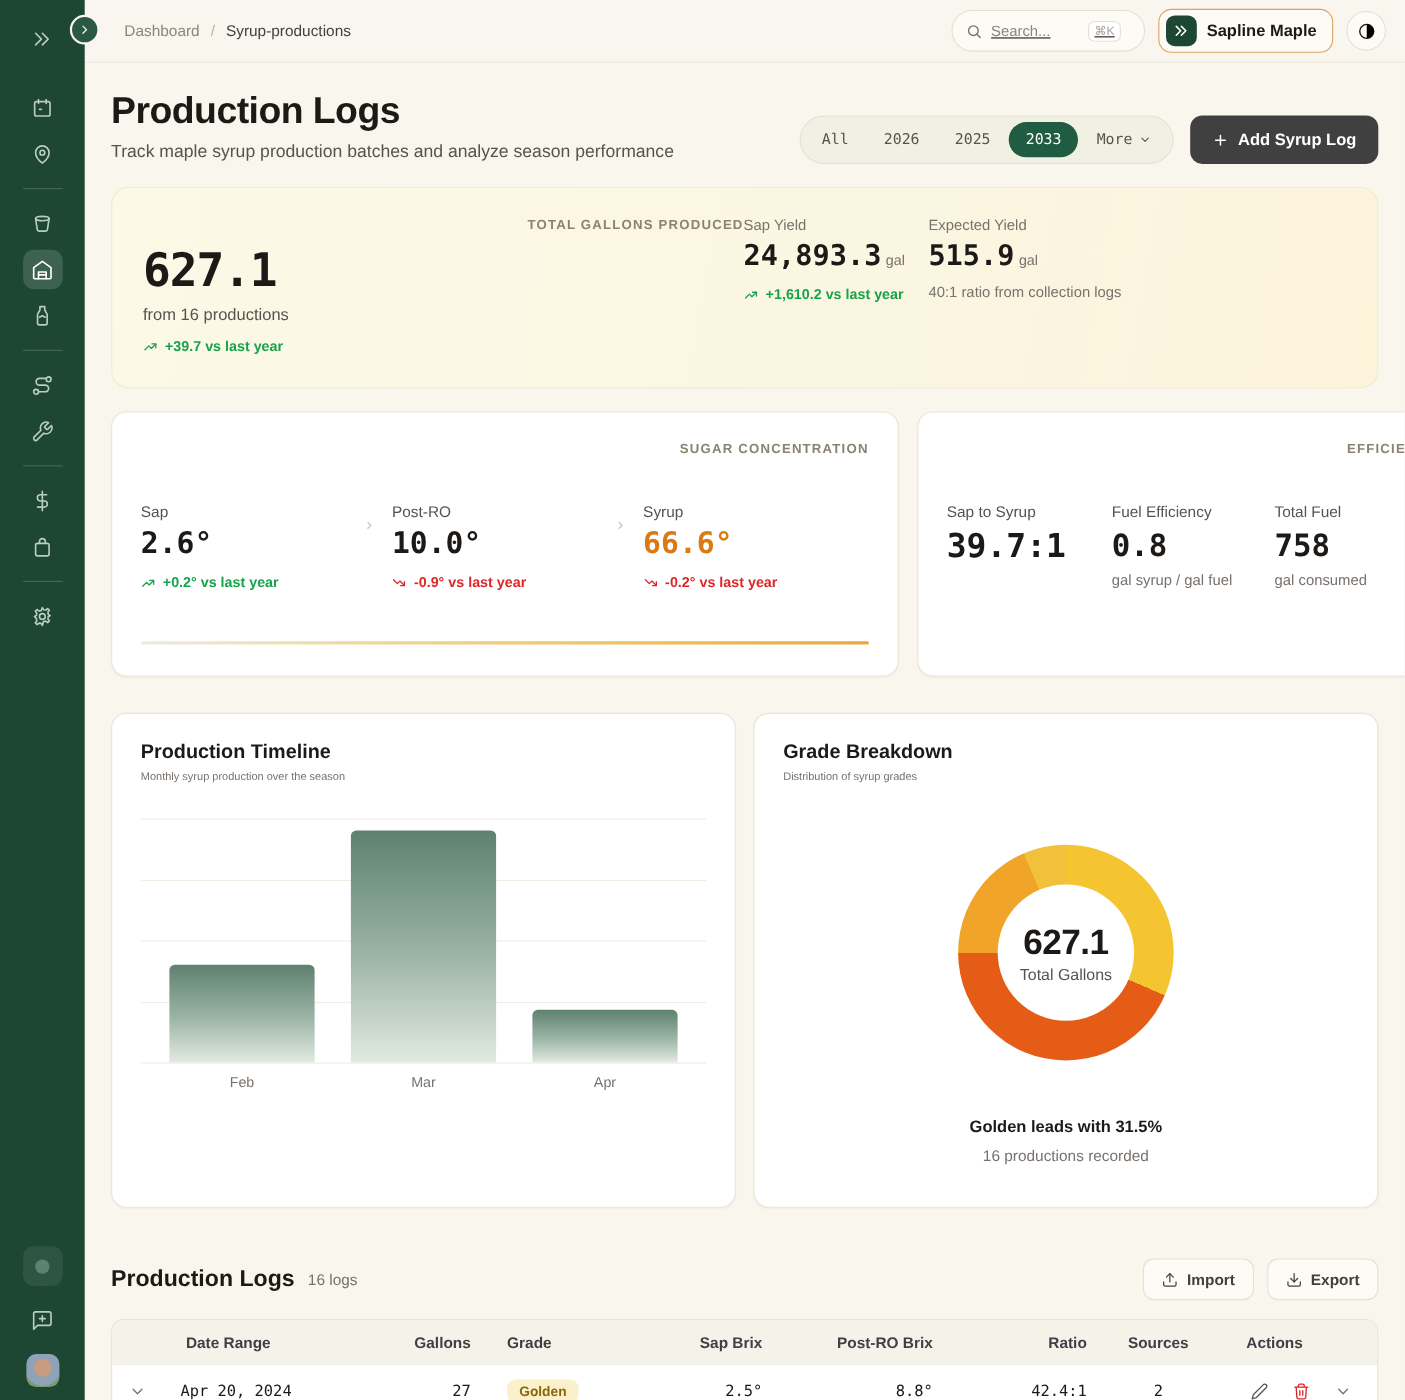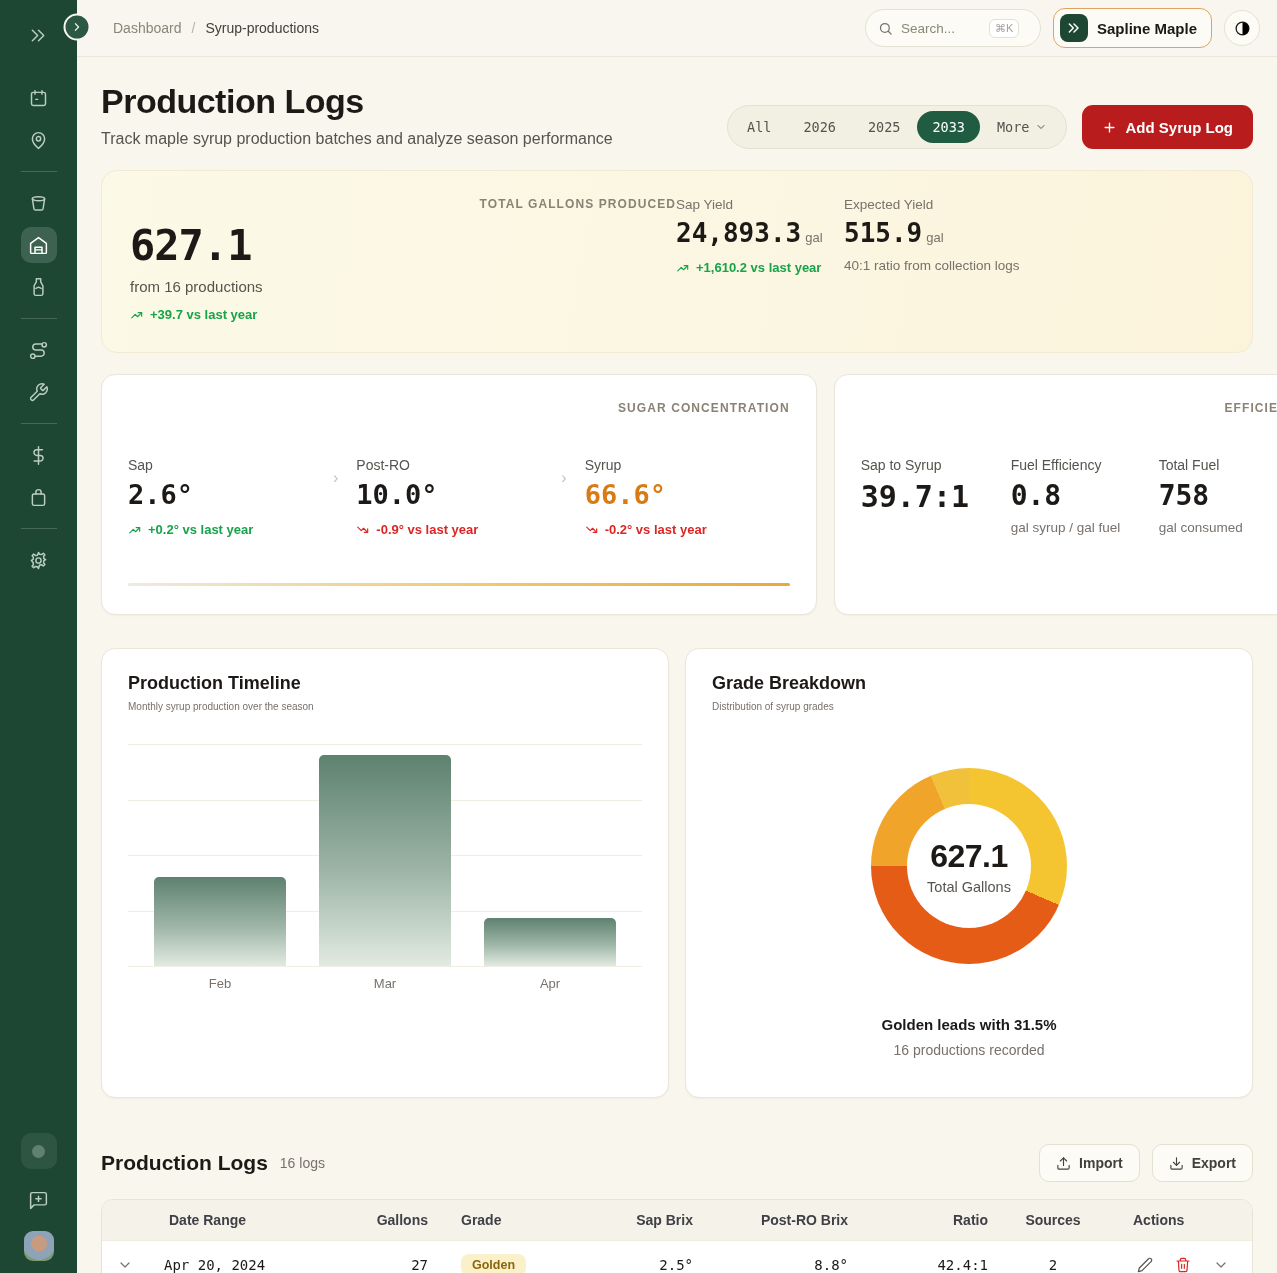--- a/index.html
+++ b/index.html
@@ -26,21 +26,21 @@
   .expand-fab svg { width:13px; height:13px; stroke:#E8F0EA; fill:none; stroke-width:2.2; stroke-linecap:round; stroke-linejoin:round; }
 
   
   .main { flex:1; display:flex; flex-direction:column; min-width:0; }
   .topbar { height:57px; display:flex; align-items:center; padding:0 17px 0 36px; border-bottom:1px solid #EBE7DA; background:#F8F6EE; flex-shrink:0; }
   .breadcrumb { display:flex; align-items:center; gap:10px; font-size:14px; }
   .crumb-parent { color:#8A8778; cursor:pointer; }
   .crumb-sep { color:#B8B3A4; }
   .crumb-current { color:#44403C; }
   .topbar-right { margin-left:auto; display:flex; align-items:center; gap:12px; }
-  .searchbox { display:flex; align-items:center; gap:8px; width:176px; height:38px; background:#FCFBF5; border:1px solid #E5E1D2; border-radius:999px; padding:0 8px 0 12px; }
+  .searchbox { display:flex; align-items:center; gap:8px; width:176px; height:38px; background:#FCFBF5; border:1px solid #E5E1D2; border-radius:999px; padding:0 8px 0 12px;text-decoration:underline; }
   .searchbox svg { width:15px; height:15px; stroke:#78716C; fill:none; stroke-width:2; stroke-linecap:round; }
   .searchbox input { border:none; outline:none; background:transparent; width:80px; font-size:13.5px; color:#44403C; font-family:"Liberation Sans",sans-serif; }
   .searchbox input::placeholder { color:#8A8778; }
   .kbd { font-size:11px; color:#A8A29E; border:1px solid #E5E1D2; border-radius:6px; padding:2px 5px; background:#FFFFFF; }
   .brand-btn { display:flex; align-items:center; gap:9px; height:40px; padding:5px 14px 5px 6px; background:#FCFBF5; border:1px solid #E0A35F; border-radius:12px; cursor:pointer; }
   .brand-mark { width:28px; height:28px; border-radius:8px; background:#1D4733; display:flex; align-items:center; justify-content:center; }
   .brand-mark svg { width:16px; height:16px; stroke:#FFFFFF; fill:none; stroke-width:2.2; stroke-linecap:round; stroke-linejoin:round; }
   .brand-name { font-size:15px; font-weight:700; color:#1C1917; }
   .theme-btn { width:36px; height:36px; border-radius:50%; background:#FCFBF5; border:1px solid #E5E1D2; display:flex; align-items:center; justify-content:center; cursor:pointer; }
   .theme-btn svg { width:17px; height:17px; stroke:#1C1917; stroke-width:1.8; }
@@ -48,21 +48,21 @@
   
   .content { padding:25px 24px 0; overflow:hidden; }
   .page-head { display:flex; align-items:flex-start; justify-content:space-between; }
   .page-title { font-size:34px; font-weight:600; letter-spacing:-0.5px; color:#1C1917; }
   .page-subtitle { margin-top:9px; font-size:16px; color:#57534E; }
   .head-actions { display:flex; align-items:center; gap:15px; margin-top:23px; }
   .filter-group { display:flex; align-items:center; gap:2px; background:#F2EFE3; border:1px solid #E5E1D2; border-radius:999px; padding:4px; height:44px; }
   .filter-pill { border:none; background:transparent; font-family:"DejaVu Sans Mono",monospace; font-size:13.5px; color:#57534E; padding:8px 15px; border-radius:999px; cursor:pointer; display:flex; align-items:center; gap:5px;text-align:center; }
   .filter-pill.active { background:#1F5C41; color:#FFFFFF; }
   .filter-pill svg { width:12px; height:12px; stroke:currentColor; fill:none; stroke-width:2; stroke-linecap:round; stroke-linejoin:round; }
-  .add-btn { display:flex; align-items:center; gap:9px; background:#b91c1c; color:#FFFFFF; border:none; border-radius:11px; height:44px; padding:0 20px; font-size:15px; font-weight:600; cursor:pointer; font-family:"Liberation Sans",sans-serif; }
+  .add-btn { display:flex; align-items:center; gap:9px; background:#404040; color:#FFFFFF; border:none; border-radius:11px; height:44px; padding:0 20px; font-size:15px; font-weight:600; cursor:pointer; font-family:"Liberation Sans",sans-serif; }
   .add-btn svg { width:15px; height:15px; stroke:#FFFFFF; stroke-width:2.2; stroke-linecap:round; }
 
   
   .summary-card { margin-top:21px; border:1px solid #F0EBD2; border-radius:16px; padding:26px 28px 30px;
                   background:linear-gradient(100deg,#FBF9E7 0%,#FBF6E1 65%,#FCF3DB 100%); display:grid; grid-template-columns:1fr 168px 380px; }
   .stat-label-caps { font-size:12px; letter-spacing:0.09em; color:#8A8374; font-weight:700;text-align:right; }
   .stat-label { font-size:13.5px; color:#78716C; }
   .big-number { font-family:"DejaVu Sans Mono",monospace; font-weight:700; color:#1C1917; }
   .summary-total .big-number { font-size:42px; margin-top:10px; letter-spacing:-1px; }
   .summary-sub { font-size:15px; color:#57534E; margin-top:8px; }

